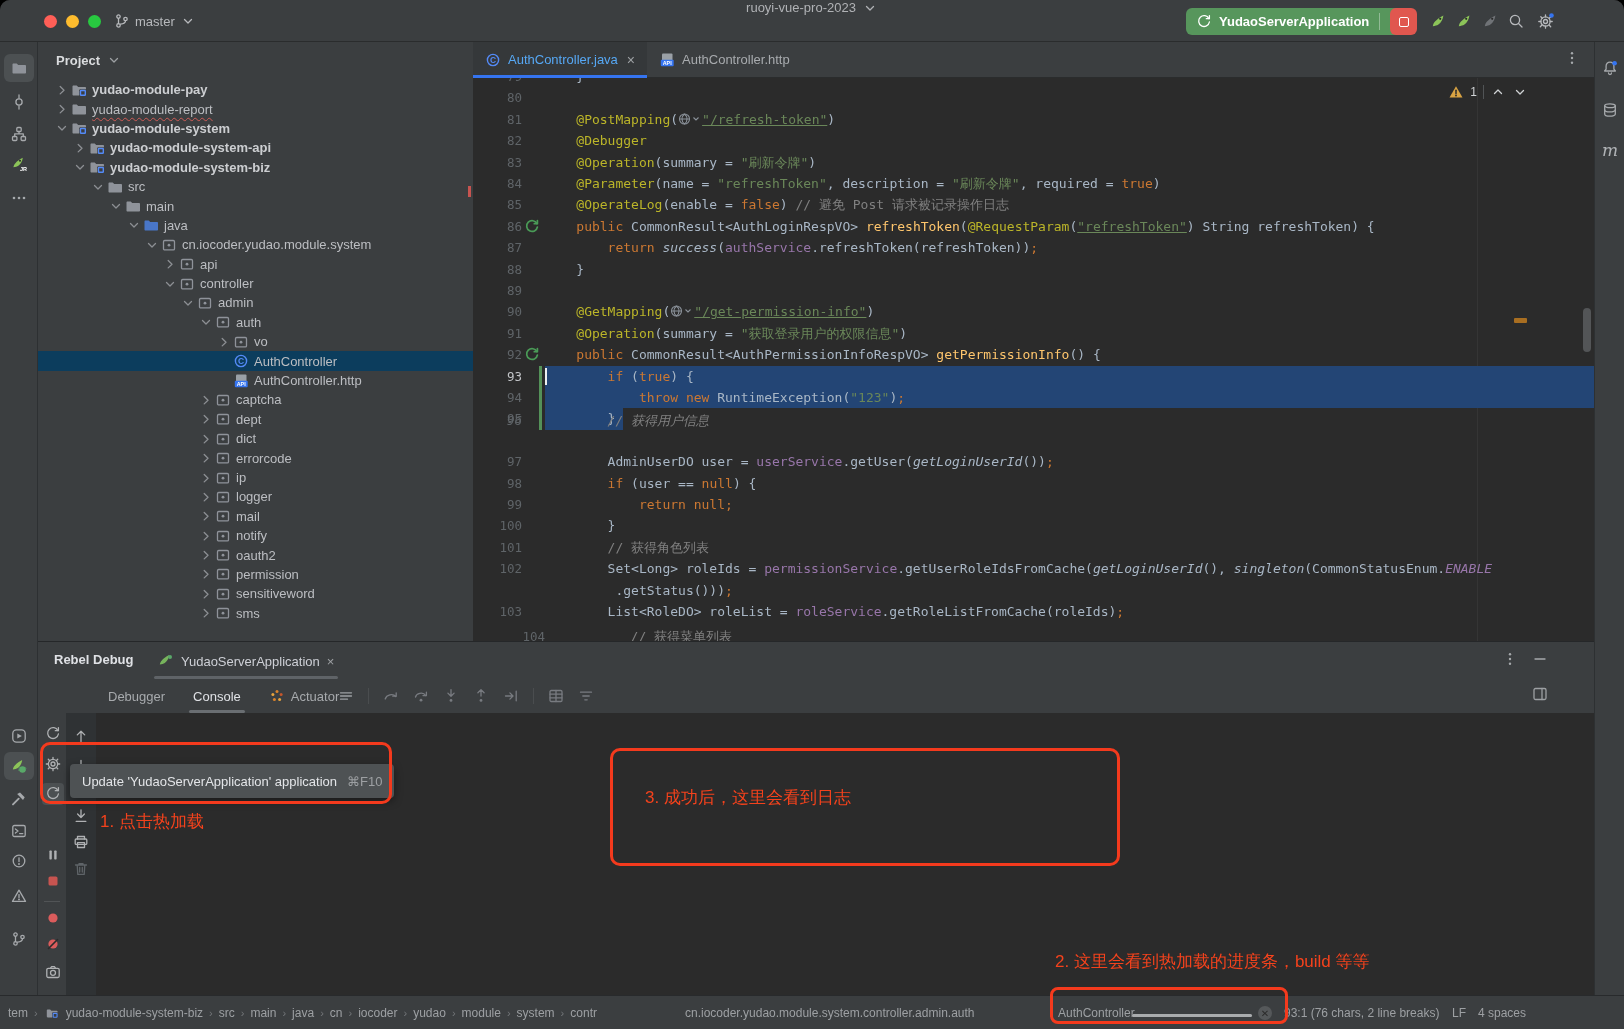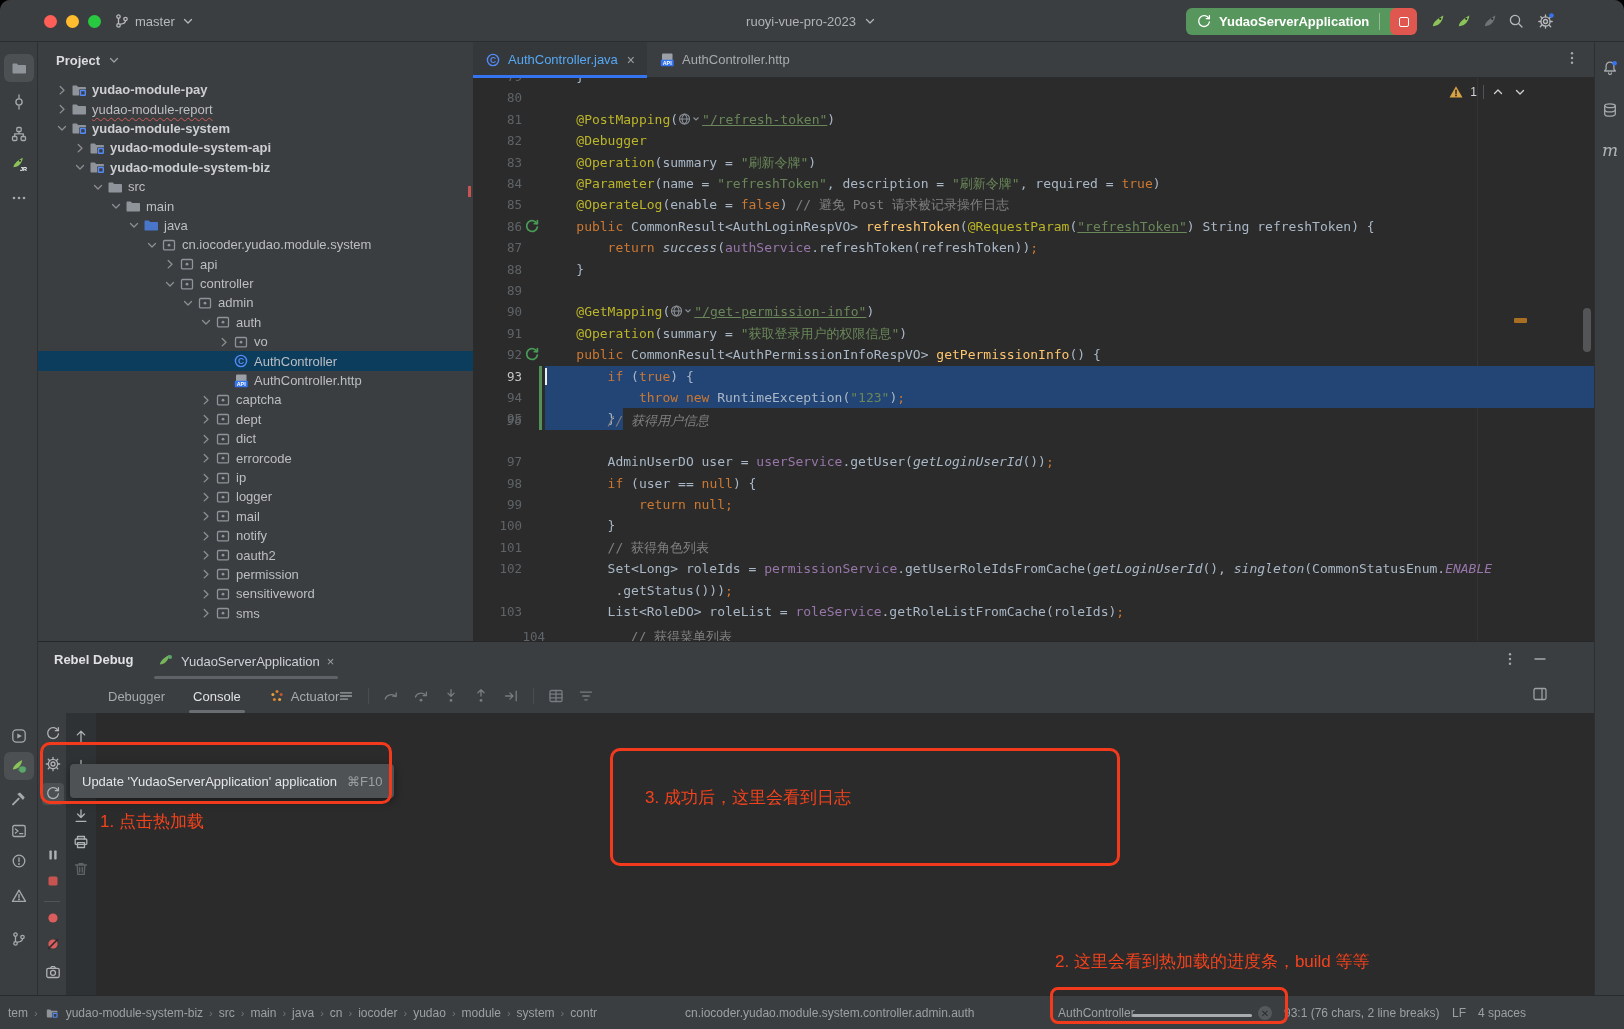--- a/index.html
+++ b/index.html
@@ -7,21 +7,21 @@
   .window{position:relative;width:1624px;height:1029px;background:#2b2b2b;overflow:hidden;
           border-radius:10px 10px 0 0;font-family:"Liberation Sans",sans-serif;color:#bcbec2;}
   .ic{display:inline-flex;align-items:center;justify-content:center;vertical-align:middle;}
   .ic svg{display:block;}
 
   
   .titlebar{position:absolute;left:0;top:0;width:1624px;height:42px;background:#3b3e40;border-bottom:1px solid #2a2c2d;}
   .tl{position:absolute;top:15px;width:13px;height:13px;border-radius:50%;}
   .branch-widget{position:absolute;left:106px;top:9px;height:24px;display:flex;align-items:center;gap:5px;
                  color:#b7b9bc;font-size:13px;padding:0 8px;border-radius:5px;}
-  .tb-title{position:absolute;left:0;right:0;top:0;height:42px;display:flex;align-items:center;justify-content:center;
+  .tb-title{position:absolute;left:0;right:0;top:0;height:42px;display:flex;align-items:flex-start;justify-content:center;
             color:#b0b2b5;font-size:13px;gap:6px;pointer-events:none;}
   .run-pill{position:absolute;left:1186px;top:8px;height:27px;background:#57965c;border-radius:6px;display:flex;
             align-items:center;color:#fff;font-size:13px;padding:0 4px 0 10px;gap:7px;}
   .run-pill .lbl{font-weight:bold;}
   .run-pill .sep{width:1px;height:17px;background:rgba(255,255,255,.35);margin-left:3px;}
   .stop-btn{position:absolute;left:1390px;top:8px;width:27px;height:27px;background:#e0574f;border-radius:6px;
             display:flex;align-items:center;justify-content:center;}
   .stop-btn .sq{width:10px;height:10px;border:1.7px solid #fff;border-radius:2px;}
   .tb-icon{position:absolute;top:11px;width:20px;height:20px;color:#b7b9bc;}
 

